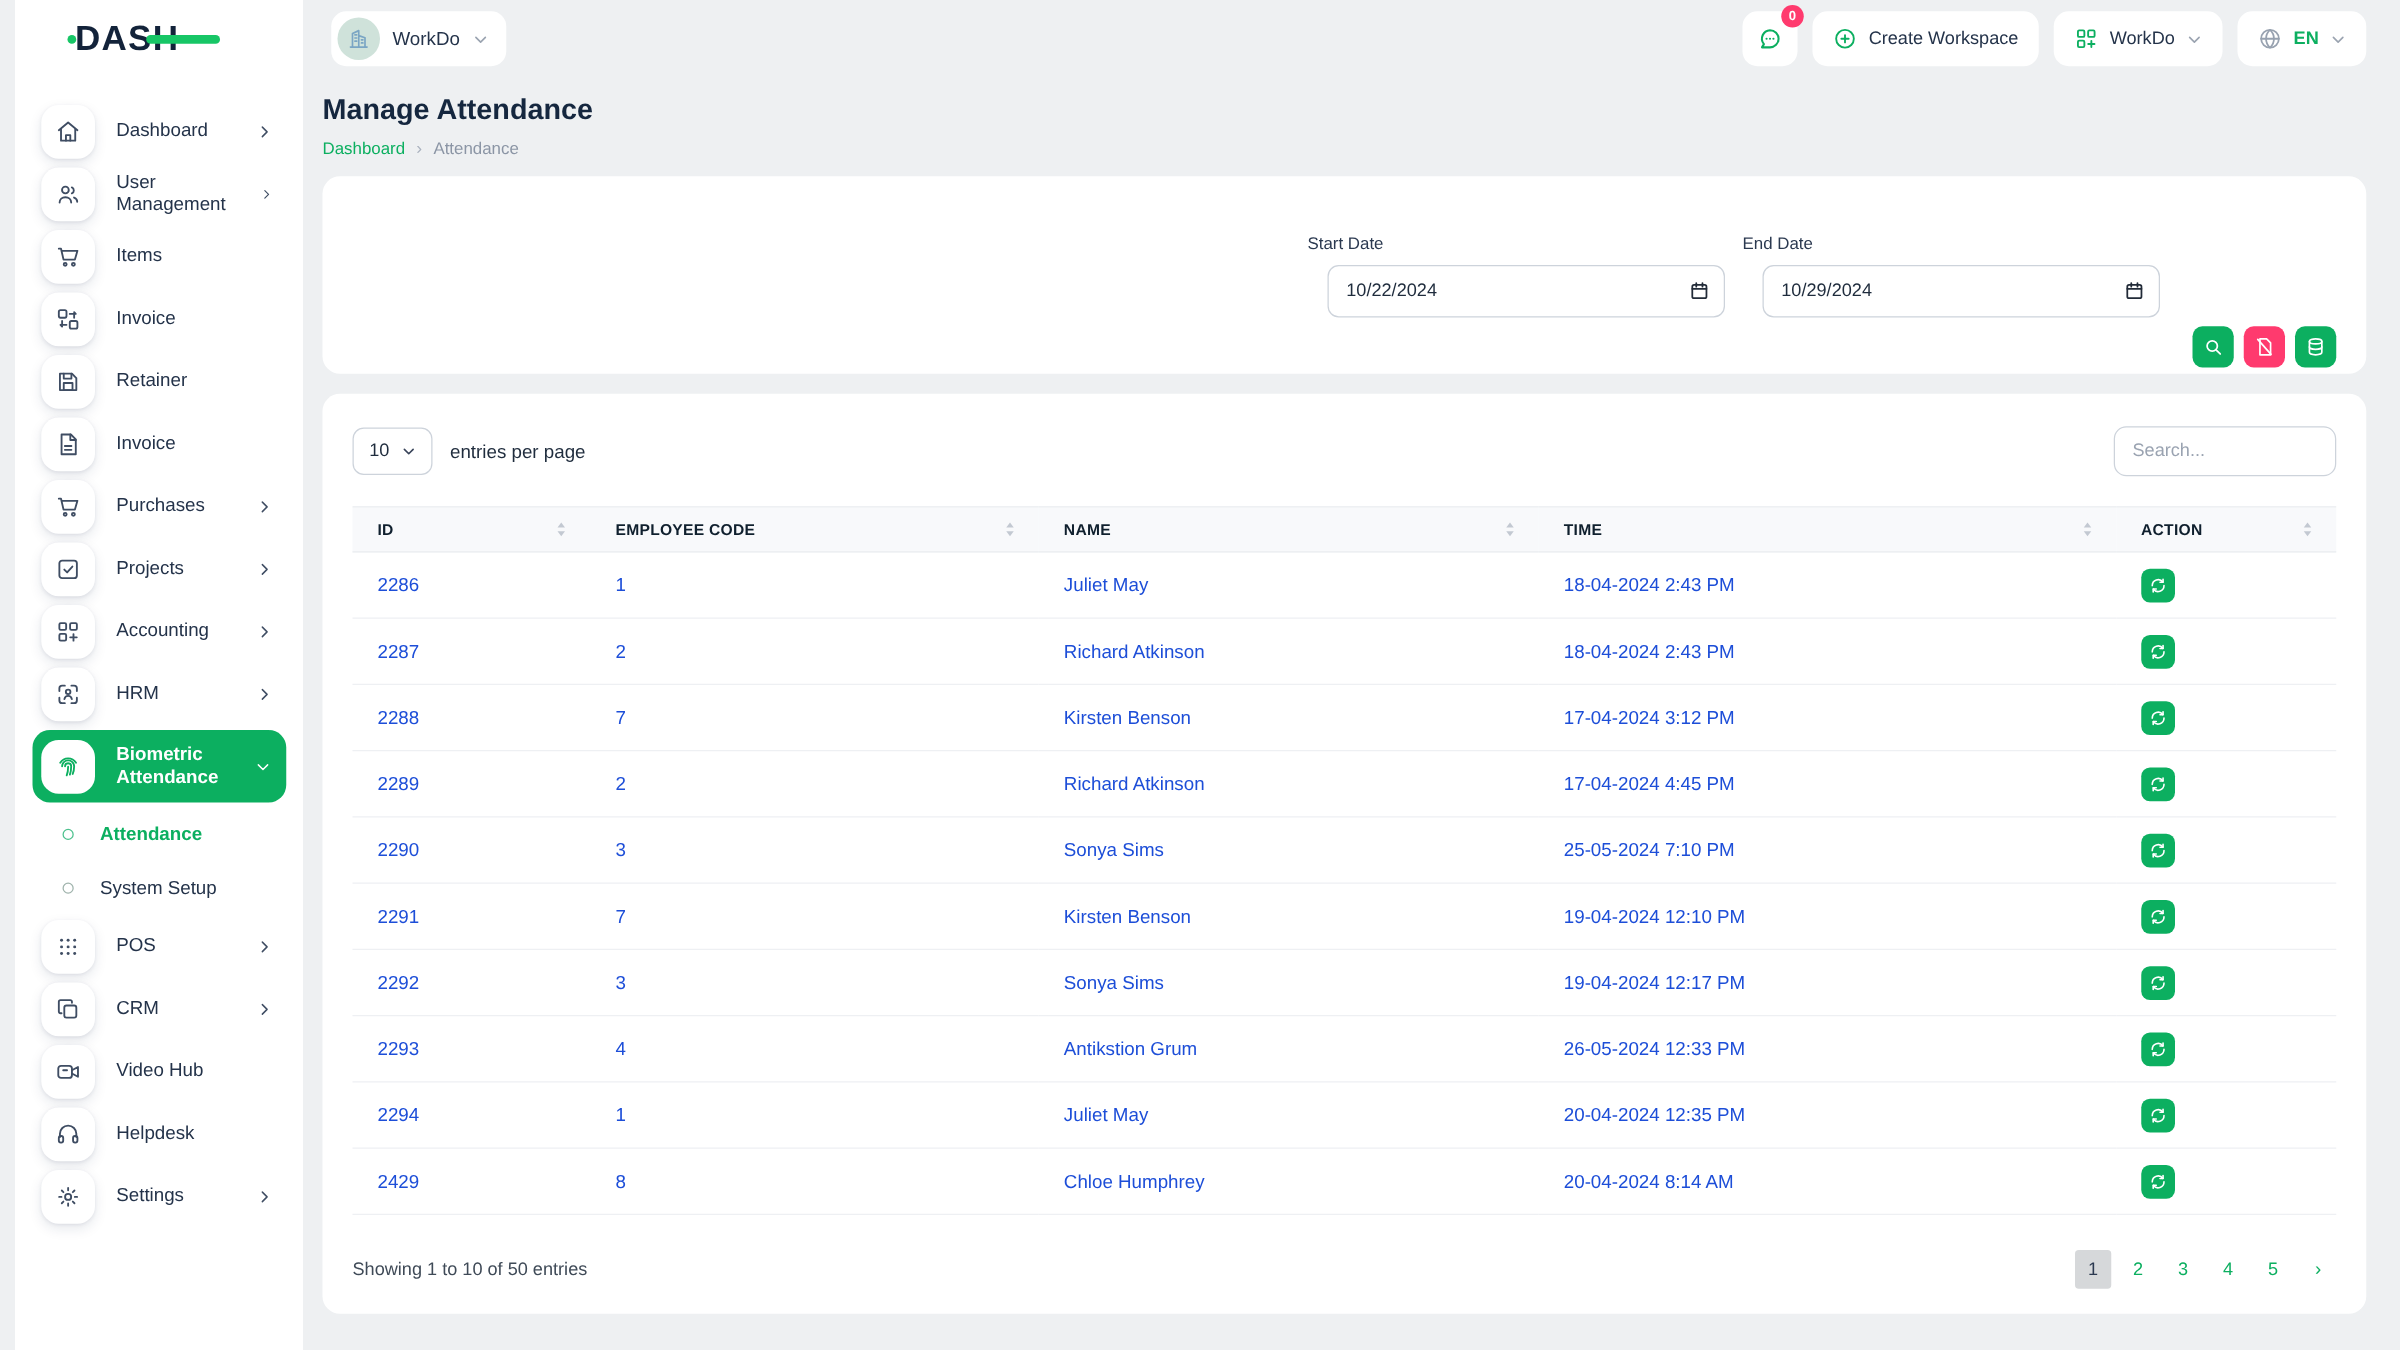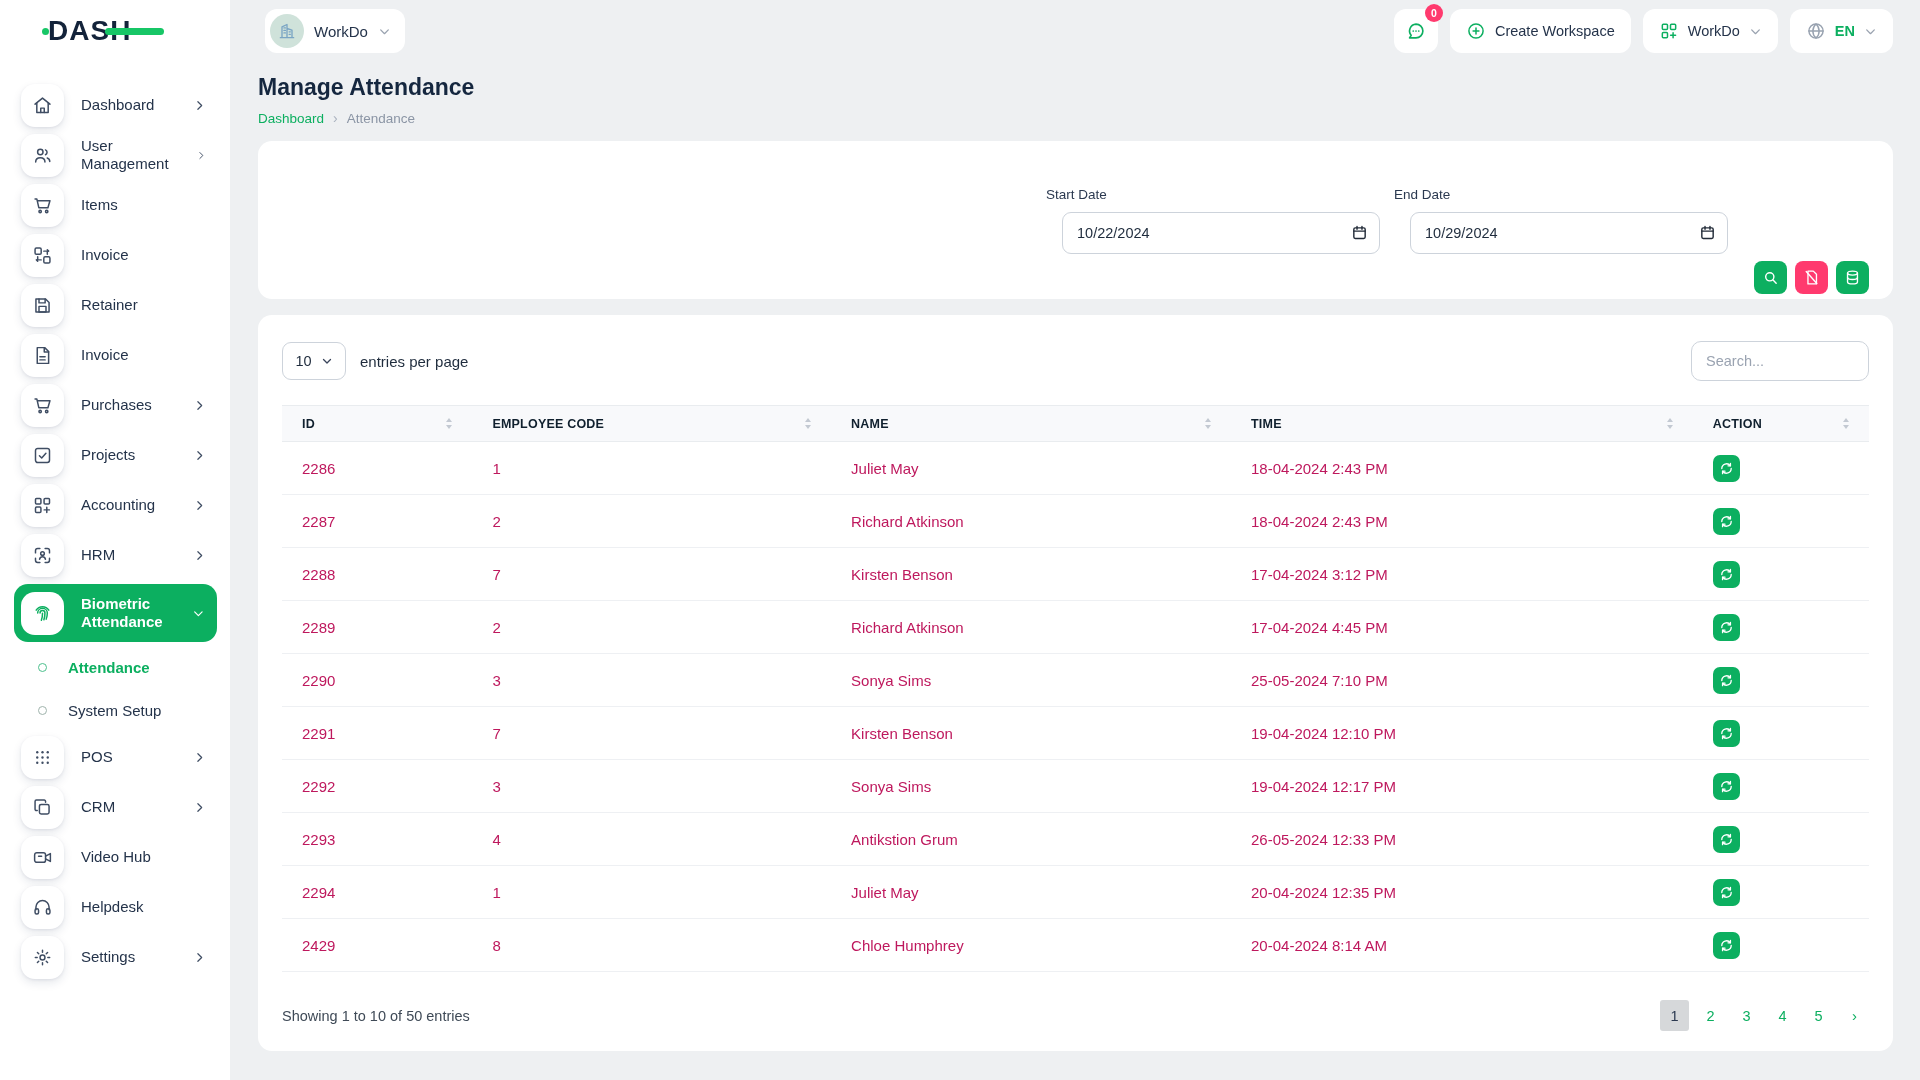--- a/index.html
+++ b/index.html
@@ -4,21 +4,21 @@
 <style>
   * { margin:0; padding:0; box-sizing:border-box; }
   html,body { width:1920px; height:1080px; overflow:hidden; }
   body { background:#eef0f2; font-family:"Liberation Sans","DejaVu Sans",sans-serif; color:#24334a; }
   a { text-decoration:none; cursor:pointer; }
   button { cursor:pointer; border:none; background:none; font-family:inherit; }
   .icn { display:inline-flex; align-items:center; justify-content:center; }
   .icn svg { width:100%; height:100%; }
 
   
-  .sidebar { position:fixed; left:0; top:0; width:230px; height:1080px; background:#fff; z-index:5; }
+  .sidebar { position:fixed; left:12px; top:0; width:230px; height:1080px; background:#fff; z-index:5; }
   .logo { position:relative; height:62px; display:flex; align-items:center; padding-left:48px; }
   .logo-dot { position:absolute; left:42px; top:28px; width:7px; height:7px; border-radius:50%; background:#17c666; }
   .logo-text { font-size:28px; font-weight:800; letter-spacing:1px; color:#13233a; }
   .logo-h { position:relative; font-size:28px; font-weight:800; color:#13233a; }
   .logo-h::after { content:""; position:absolute; left:-5px; right:-34px; top:13px; height:7px; border-radius:4px; background:#17c666; }
   #sidebar-nav { display:flex; flex-direction:column; padding-top:18px; }
   .nav-item { display:flex; align-items:center; height:50px; padding-left:21px; gap:17px; color:#24334a; font-size:15px; font-weight:500; }
   .icon-box { width:43px; height:43px; min-width:43px; border-radius:14px; background:#fff;
               box-shadow:0 4px 10px rgba(23,43,77,.10), 0 1px 3px rgba(23,43,77,.08);
               display:flex; align-items:center; justify-content:center; color:#3f4d63; }
@@ -78,21 +78,21 @@
   .search-input { margin-left:auto; width:178px; height:40px; border:1px solid #cdd3db; border-radius:10px; padding:0 14px; font-size:14.5px; color:#3f4a57; outline:none; }
   .search-input::placeholder { color:#9aa3b1; }
 
   table { width:100%; border-collapse:collapse; }
   thead th { background:#f8f9fb; border-top:1px solid #e9ecef; border-bottom:1px solid #e9ecef; height:36px; padding:0 20px; text-align:left; }
   .th-inner { display:flex; align-items:center; justify-content:space-between; font-size:12.5px; font-weight:700; color:#10202e; letter-spacing:.2px; }
   .sort { display:flex; flex-direction:column; gap:2.5px; margin-left:10px; }
   .sort i { width:0; height:0; border-left:3.5px solid transparent; border-right:3.5px solid transparent; display:block; }
   .sort .up { border-bottom:4.5px solid #c3c9d2; }
   .sort .down { border-top:4.5px solid #c3c9d2; }
-  tbody td { height:53px; border-bottom:1px solid #eef0f3; font-size:15px; color:#be185d; padding:0 20px; }
+  tbody td { height:53px; border-bottom:1px solid #eef0f3; font-size:15px; color:#1d4ed8; padding:0 20px; }
   .action-btn { width:27px; height:27px; border-radius:7px; background:#0caf60; color:#fff; display:flex; align-items:center; justify-content:center; }
   .action-btn svg { width:15px; height:15px; }
   col.c-id { width:12%; } col.c-code { width:22.6%; } col.c-name { width:25.2%; } col.c-time { width:29.1%; } col.c-action { width:11.1%; }
 
   .table-footer { display:flex; align-items:center; margin-top:28px; }
   .showing { font-size:14.5px; color:#3f4a57; }
   .pagination { margin-left:auto; display:flex; align-items:center; gap:7px; }
   .page { min-width:29px; height:31px; display:flex; align-items:center; justify-content:center; font-size:14.5px; color:#0caf60; padding:0 5px; border-radius:3px; }
   .page.active { background:#d6d8da; color:#2b3950; }
   .page.next { font-size:15px; }

